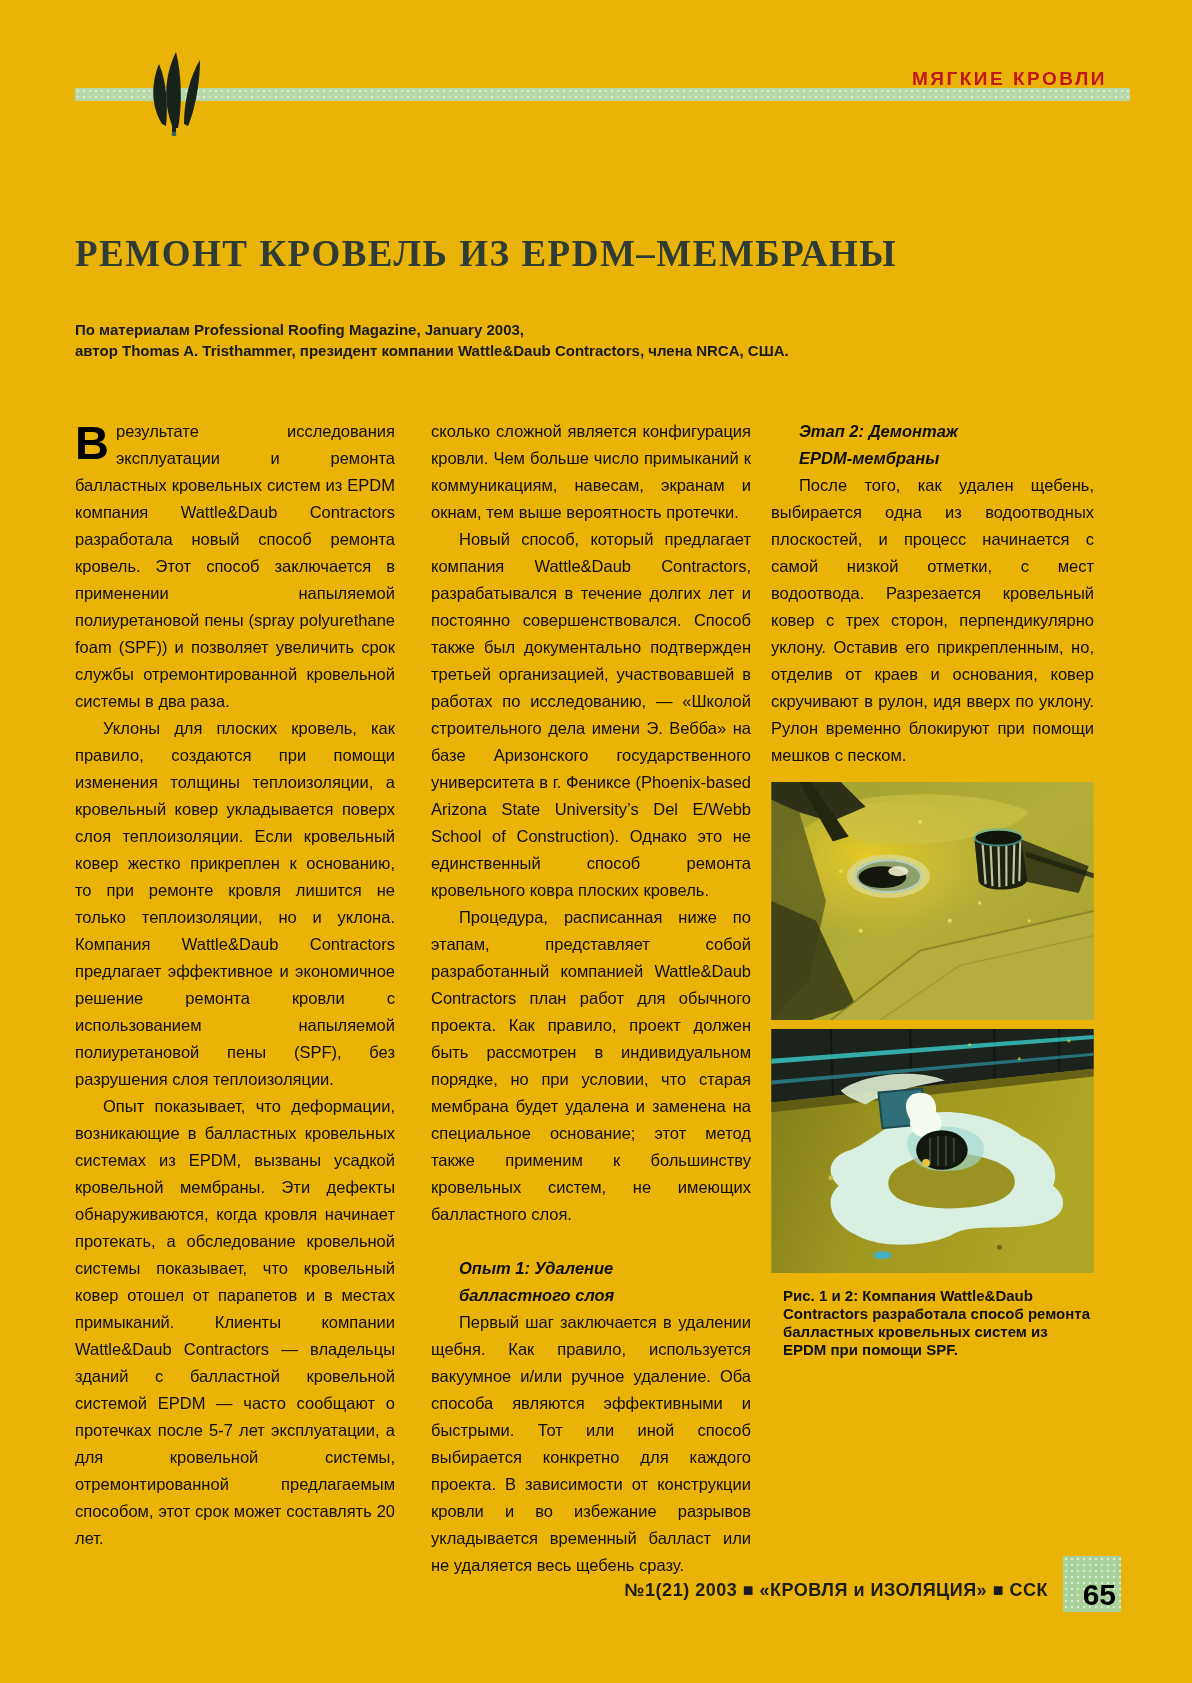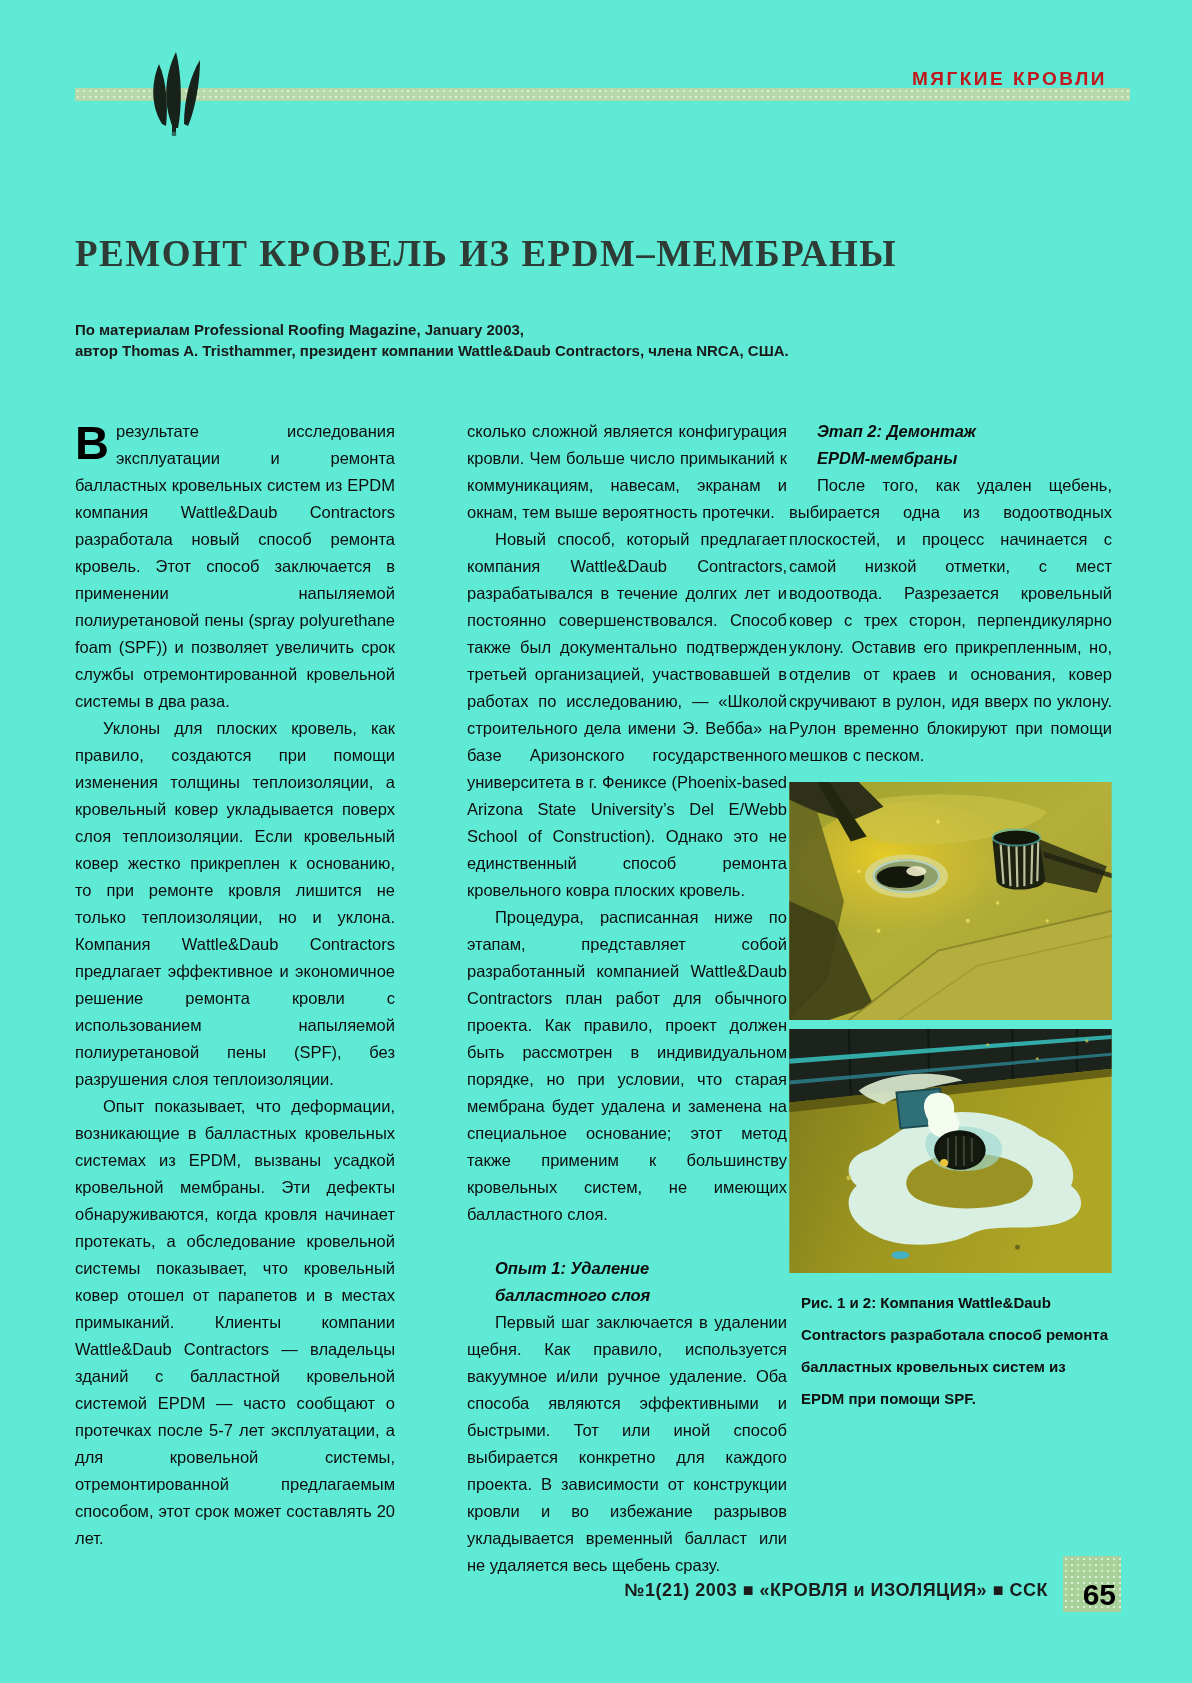--- a/index.html
+++ b/index.html
@@ -1,19 +1,19 @@
 <!DOCTYPE html>
 <html><head>
 <meta charset="utf-8">
 <style>
   html,body{margin:0;padding:0;background:#e8e8e8;}
   .page{
     position:relative;
     width:1192px;height:1683px;
-    background:#5eead4;
+    background:#eab308;
     font-family:"Liberation Sans", sans-serif;
     color:#111;
     overflow:hidden;
     margin:0 auto;
   }
   
   .header-bar{
     position:absolute;left:75px;top:88px;width:1055px;height:13px;
     background:#b7d9aa;
     background-image:radial-gradient(circle, rgba(255,255,255,.55) 1px, transparent 1.4px);
@@ -34,42 +34,42 @@
   .source{
     position:absolute;left:75px;top:287px;width:1040px;
     font-size:15px;font-weight:bold;line-height:21px;color:#1a1a1a;margin-top:32px;
   }
   
   .col{
     position:absolute;top:418px;width:320px;
     font-size:16.5px;line-height:27px;text-align:justify;color:#0d0d0d;
   }
   .col1{left:75px;}
-  .col2{left:431px;margin-left:36px;}
-  .col3{left:789px;width:323px;}
+  .col2{left:431px;}
+  .col3{left:771px;width:323px;}
   .col p{margin:0;text-indent:28px;}
   .col p.noindent{text-indent:0;}
   .dropcap{
     float:left;
     font-size:47px;line-height:40px;font-weight:bold;
     margin:5px 7px 0 0;color:#000;
   }
   .stage-heading{
     margin:27px 0 0 0;padding-left:28px;
     font-weight:bold;font-style:italic;
     font-size:16.5px;line-height:27px;text-align:left;
   }
   .stage-heading.first{margin-top:0;}
   
   .figure{width:323px;overflow:hidden;line-height:0;}
   .fig1{margin-top:13px;}
   .fig2{margin-top:9px;}
   .figure-caption{
     margin-top:14px;padding-left:12px;
-    font-size:15px;font-weight:bold;line-height:32px;
+    font-size:15px;font-weight:bold;line-height:18px;
     text-align:left;text-indent:0;color:#101010;
   }
   
   .footer-line{
     position:absolute;top:1580px;right:144px;
     font-size:18px;color:#1c1c1c;letter-spacing:0.5px;white-space:nowrap;font-weight:bold;
   }
   .page-badge{
     position:absolute;left:1063px;top:1556px;width:58px;height:56px;
     background:#a9d29b;

